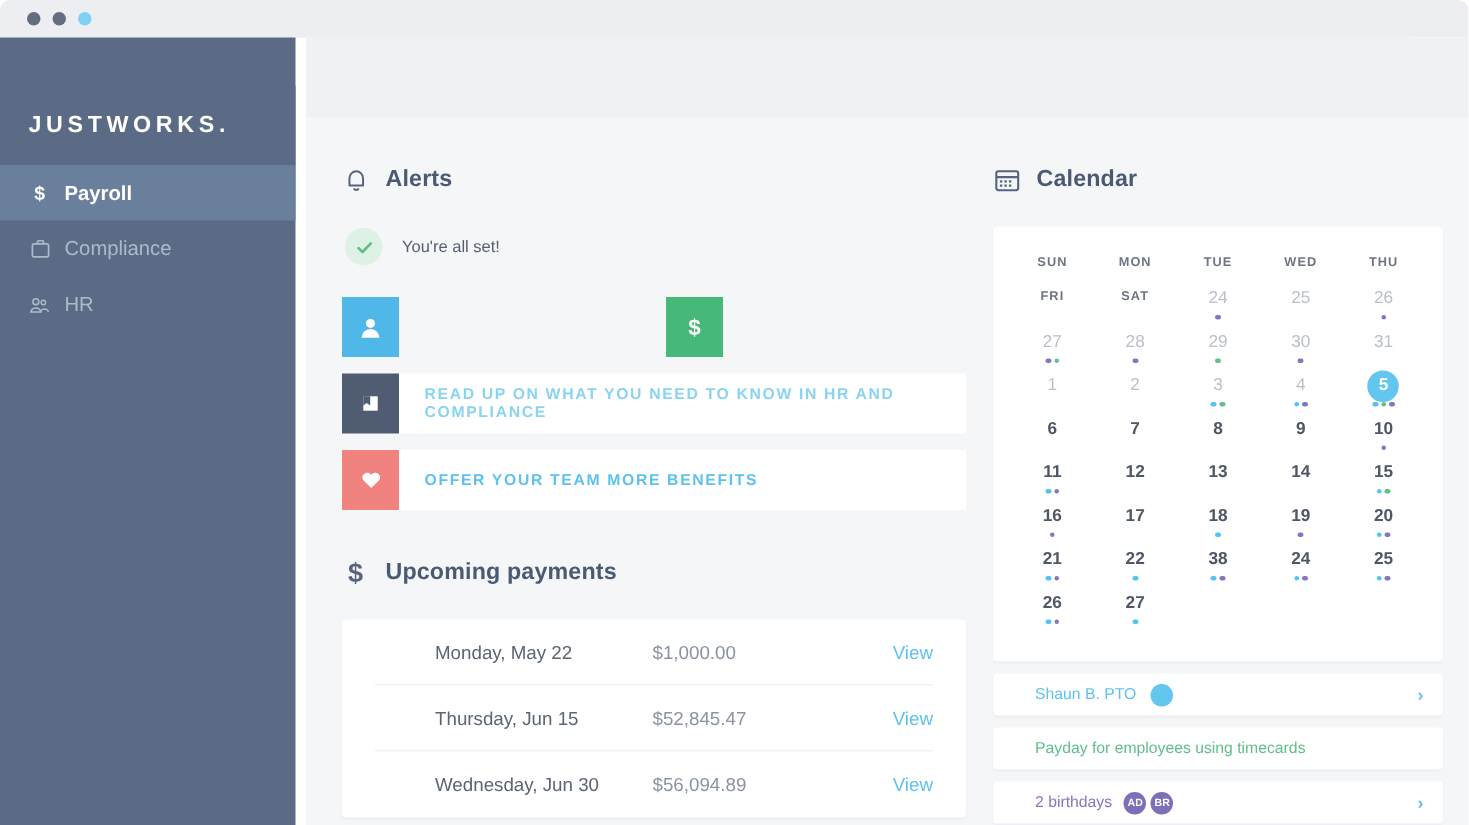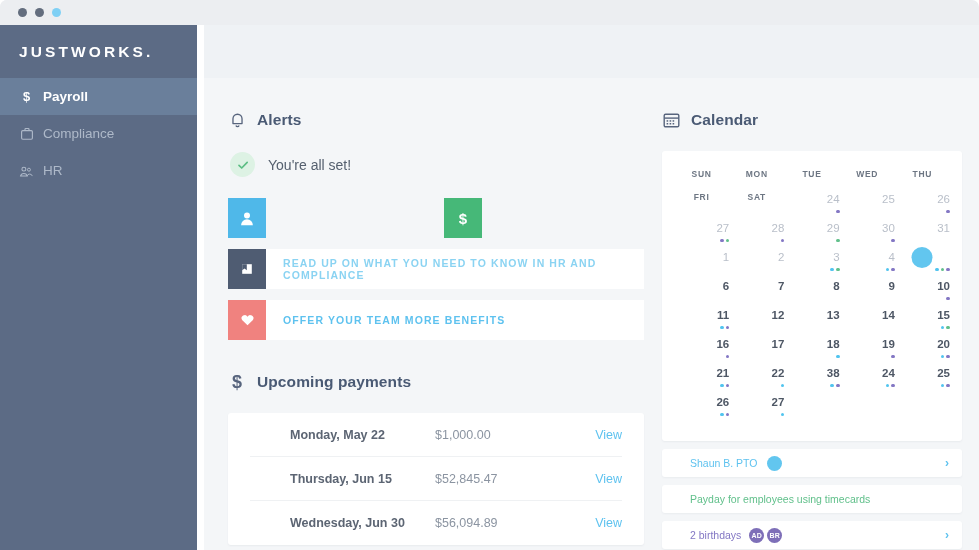--- a/index.html
+++ b/index.html
@@ -52,20 +52,21 @@
     width: 197px;
     height: 525px;
     background: #5c6b85;
   }
   .brand {
     height: 53px;
     display: flex;
     align-items: center;
     padding-left: 19px;
     background: #5c6b85;
+    margin-top: 32px;
   }
   .brand-text {
     color: #ffffff;
     font-size: 15.5px;
     font-weight: bold;
     letter-spacing: 3.1px;
   }
   .nav { padding-top: 0px; }
   .nav-item {
     height: 37px;
@@ -140,21 +141,21 @@
   .dollar-glyph { font-size: 18px; font-weight: bold; color: #57647d; line-height: 1; }
 
   
   .allset { display: flex; align-items: center; gap: 13px; margin-top: 17px; margin-left: 2px; }
   .allset-badge {
     width: 25px; height: 25px; border-radius: 50%;
     background: #ddf2e4;
     display: flex; align-items: center; justify-content: center;
     flex: 0 0 auto;
   }
-  .allset-text { font-size: 14px; color: #55606f; }
+  .allset-text { font-size: 11px; color: #55606f; }
 
   
   .action-row { display: flex; gap: 16px; margin-top: 21px; }
   .action-btn {
     display: flex;
     align-items: stretch;
     height: 40px;
     flex: 1 1 0;
     cursor: pointer;
     overflow: hidden;
@@ -196,21 +197,21 @@
   }
   .pay-row {
     display: flex;
     align-items: center;
     height: 44px;
     border-bottom: 1px solid #eff1f3;
   }
   .pay-row:last-child { border-bottom: none; }
   .pay-card .pay-row:first-child { margin-top: 11px; }
   .pay-card .pay-row:last-child { margin-bottom: 11px; }
-  .pay-date { flex: 0 0 185px; font-size: 12.5px; font-weight: bold; color: #5c6573; padding-left: 40px; }
+  .pay-date { flex: 0 0 185px; font-size: 12.5px; font-weight: normal; color: #5c6573; padding-left: 40px; }
   .pay-amt  { flex: 1 1 auto; font-size: 12.5px; color: #8b94a1; text-align: left; }
   .pay-view { flex: 0 0 52px; font-size: 12.5px; color: #5ec2ef; text-align: right; cursor: pointer; }
 
   
   .cal-card {
     margin-top: 16px;
     background: #ffffff;
     border-radius: 3px;
     padding: 18px 12px 17px 12px;
     box-shadow: 0 1px 2px rgba(40,55,80,0.055);
@@ -222,21 +223,21 @@
     font-weight: bold;
     letter-spacing: 0.7px;
     color: #6d7683;
     padding-bottom: 13px;
   }
   .cal-cell {
     position: relative;
     height: 29px;
     display: flex;
     flex-direction: column;
-    align-items: flex-end;
+    align-items: center;
     justify-content: flex-start;
     cursor: pointer;
   }
   .cal-num {
     position: relative;
     font-size: 11.5px;
     font-weight: bold;
     color: #4e5765;
     line-height: 15px;
     z-index: 2;

